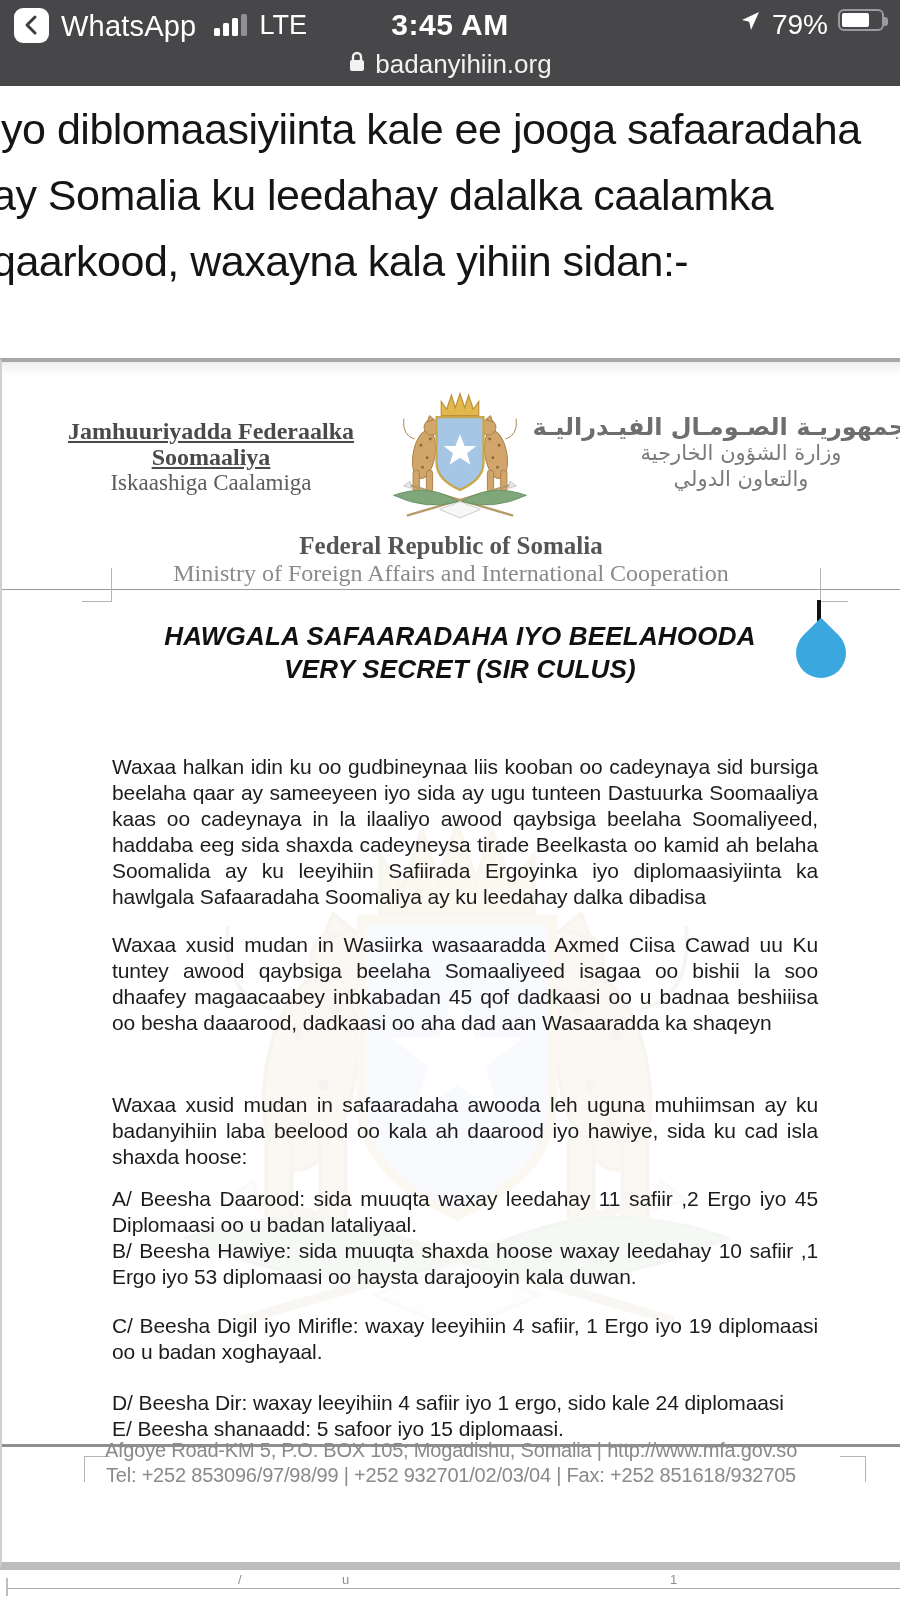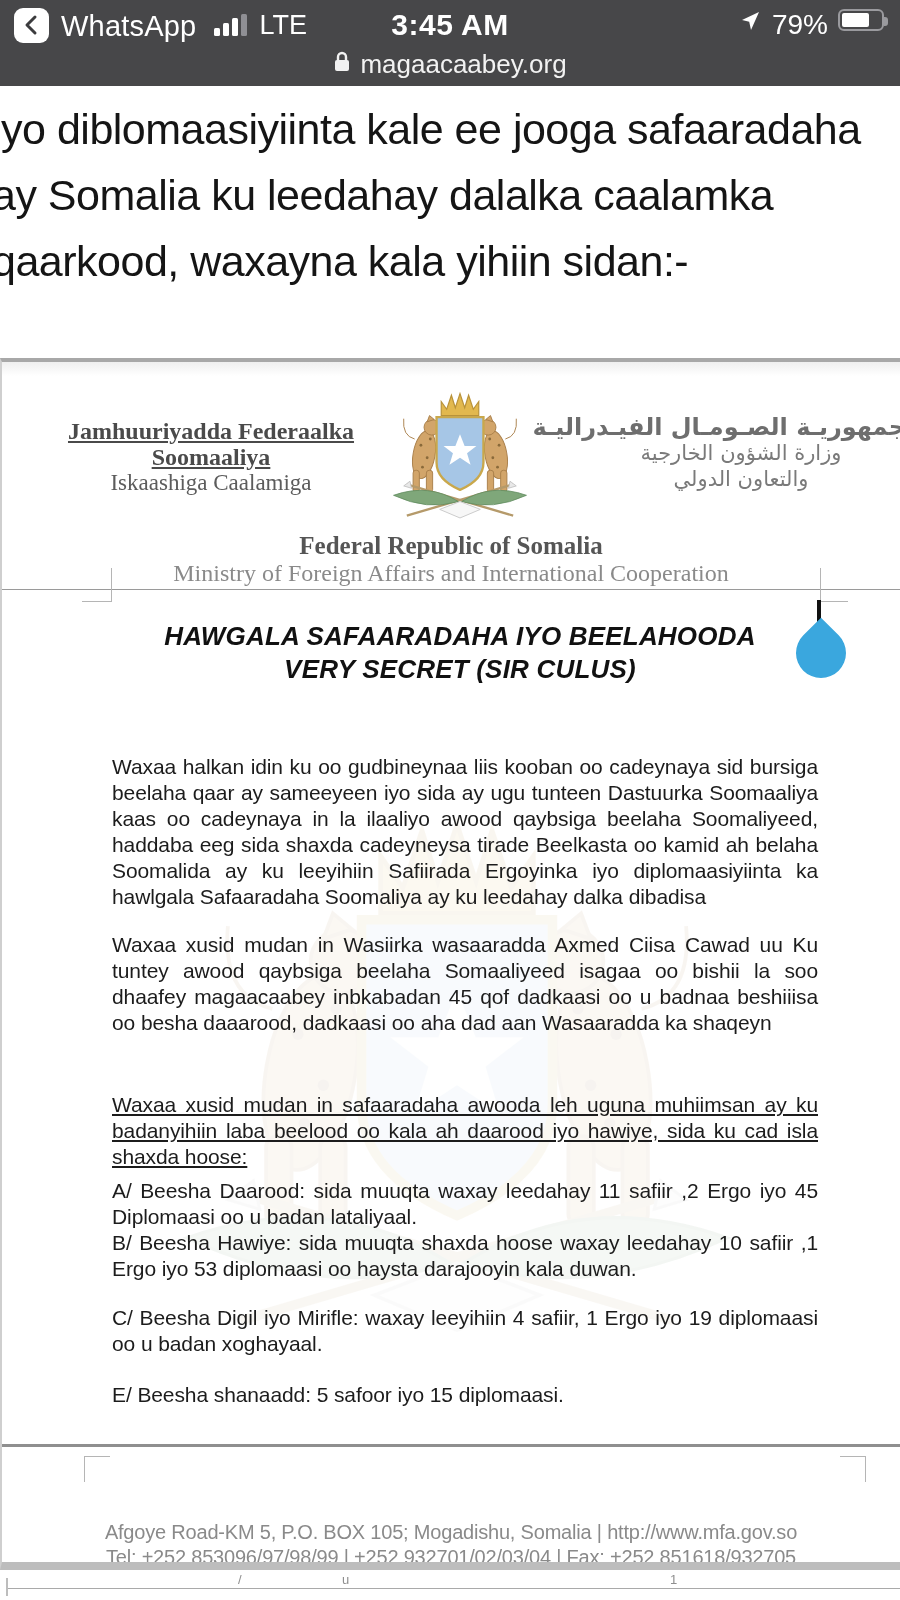--- a/index.html
+++ b/index.html
@@ -65,26 +65,26 @@
 
   .doc-title { position:absolute; top:258px; left:100px; width:716px; text-align:center;
                font-weight:bold; font-style:italic; font-size:26px; line-height:33px;
                color:#111; letter-spacing:.2px; }
 
   .doc-body { position:absolute; top:392px; left:110px; width:706px;
               font-size:21px; line-height:26px; color:#1c1c1c; text-align:justify;
               letter-spacing:-0.1px; }
   .doc-body p.p1 { margin-bottom:22px; }
   .doc-body p.p2 { margin-bottom:56px; }
-  .doc-body p.p3 { margin-bottom:8px;text-decoration:underline; }
+  .doc-body p.p3 { margin-bottom:16px; }
   .doc-body p.itAB { margin-bottom:23px; }
   .doc-body p.itC { margin-bottom:25px; }
 
   .foot-rule { position:absolute; top:1082px; left:0; width:900px; height:3px; background:#8f8f8f; }
-  .doc-footer { position:absolute; top:1158px; left:0; width:100%; text-align:center;
+  .doc-footer { position:absolute; top:1076px; left:0; width:100%; text-align:center;
                 color:#8a8a8a; font-size:20px; line-height:25px; letter-spacing:-0.2px; }
 
   
   .cm { position:absolute; border-color:#b5b5b5; border-style:solid; width:30px; height:34px; }
   .cm.tl { top:206px; left:80px;  border-width:0 1px 1px 0; }
   .cm.tr { top:206px; left:818px; border-width:0 0 1px 1px; width:28px; }
   .cm.bl { top:1094px; left:82px;  border-width:1px 0 0 1px; height:26px; width:26px; }
   .cm.br { top:1094px; left:838px; border-width:1px 1px 0 0; height:26px; width:26px; }
 
   
@@ -126,21 +126,21 @@
       </span>
     </span>
   </div>
   <div class="sb-row2">
     <span>
       <svg width="18" height="22" viewBox="0 0 18 22">
           <rect x="2" y="9" width="14" height="11" rx="2" fill="#f2f2f2"></rect>
           <path d="M5 9 V6 a4 4 0 0 1 8 0 V9" fill="none" stroke="#f2f2f2" stroke-width="2.4"></path>
         </svg>
     </span>
-    <span class="url-text">magaacaabey.org</span>
+    <span class="url-text">badanyihiin.org</span>
   </div>
 </div>
 
 <div class="intro">
   <div>iyo diblomaasiyiinta kale ee jooga safaaradaha</div>
   <div>ay Somalia ku leedahay dalalka caalamka</div>
   <div>qaarkood, waxayna kala yihiin sidan:-</div>
 </div>
 
 <div class="doc">
@@ -230,20 +230,21 @@
     <div>VERY SECRET (SIR CULUS)</div>
   </div>
 
   <div class="doc-body">
     <p class="p1">Waxaa halkan idin ku oo gudbineynaa liis kooban oo cadeynaya sid bursiga beelaha qaar ay sameeyeen iyo sida ay ugu tunteen Dastuurka Soomaaliya kaas oo cadeynaya in la ilaaliyo  awood qaybsiga beelaha Soomaliyeed, haddaba  eeg sida  shaxda cadeyneysa  tirade Beelkasta  oo kamid ah belaha Soomalida ay ku leeyihiin Safiirada Ergoyinka iyo diplomaasiyiinta ka hawlgala Safaaradaha Soomaliya ay ku leedahay dalka dibadisa</p>
     <p class="p2">Waxaa xusid mudan in Wasiirka wasaaradda Axmed Ciisa  Cawad uu Ku tuntey awood qaybsiga beelaha Somaaliyeed isagaa   oo bishii la soo dhaafey magaacaabey inbkabadan 45 qof dadkaasi oo u badnaa beshiiisa oo besha daaarood, dadkaasi oo aha dad aan Wasaaradda ka shaqeyn</p>
     <p class="p3">Waxaa xusid mudan in safaaradaha awooda leh uguna muhiimsan ay ku badanyihiin laba beelood oo kala ah daarood iyo hawiye, sida ku cad isla shaxda hoose:</p>
     <p>A/ Beesha Daarood: sida muuqta waxay leedahay 11 safiir ,2 Ergo iyo 45 Diplomaasi oo u badan lataliyaal.</p>
     <p class="itAB">B/ Beesha Hawiye: sida muuqta shaxda hoose waxay leedahay 10 safiir ,1 Ergo iyo 53 diplomaasi oo haysta darajooyin kala duwan.</p>
     <p class="itC">C/ Beesha Digil iyo Mirifle: waxay leeyihiin 4 safiir, 1 Ergo iyo 19 diplomaasi oo u badan xoghayaal.</p>
+    <p>D/ Beesha Dir:  waxay leeyihiin 4 safiir iyo 1 ergo, sido kale 24 diplomaasi</p>
     <p>E/ Beesha shanaadd:  5 safoor iyo 15 diplomaasi.</p>
   </div>
 
   <div class="foot-rule"></div>
   <div class="cm bl"></div>
   <div class="cm br"></div>
   <div class="doc-footer">
     <div>Afgoye Road-KM 5, P.O. BOX 105; Mogadishu, Somalia | http://www.mfa.gov.so</div>
     <div>Tel: +252 853096/97/98/99 | +252 932701/02/03/04 | Fax: +252 851618/932705</div>
   </div>

